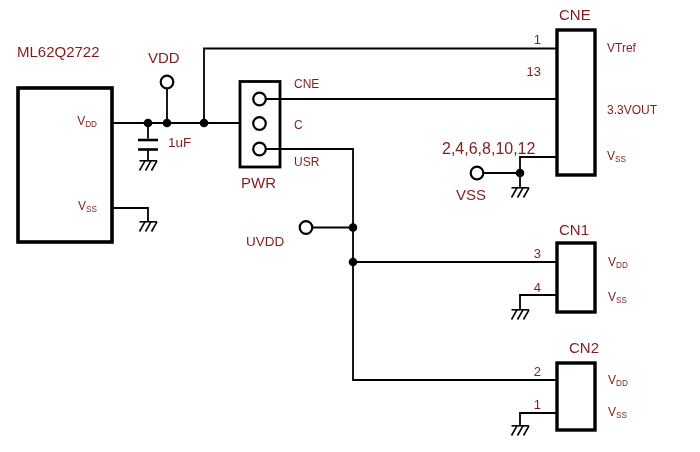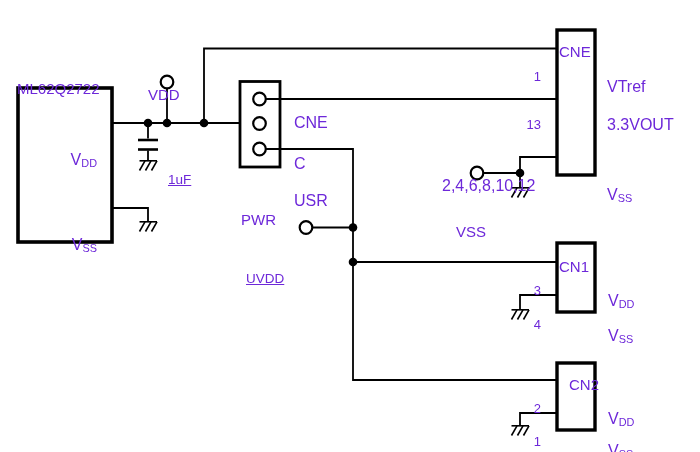--- a/index.html
+++ b/index.html
@@ -3,24 +3,24 @@
 <meta charset="utf-8">
 <title>Schematic</title>
 <style>
   html,body{margin:0;padding:0;background:#ffffff;}
   #stage{
     position:relative;width:700px;height:452px;background:#ffffff;
     font-family:"Liberation Sans","DejaVu Sans",sans-serif;color:#000;
     overflow:hidden;
   }
   #wiring{position:absolute;left:0;top:0;}
-  .lbl{position:absolute;white-space:nowrap;line-height:1;color:#6d28d9;margin-top:37px;}
+  .lbl{position:absolute;white-space:nowrap;line-height:1;color:#7f1d1d;}
   .t15{font-size:15px;}
-  .t14{font-size:16px;}
-  .t13{font-size:13.5px;text-decoration:underline;}
+  .t14{font-size:12px;}
+  .t13{font-size:13.5px;}
   .t12{font-size:16px;}
   .pin-num{font-size:13px;width:22px;text-align:right;}
   .ralign{text-align:right;}
   .sub{font-size:0.68em;position:relative;top:0.22em;letter-spacing:0;}
 </style>
 </head>
 <body>
 
 <div id="stage">
 
@@ -99,24 +99,24 @@
   <div class="lbl t15" style="left:241px;top:175px">PWR</div>
   <div class="lbl t14" style="left:294px;top:78px">CNE</div>
   <div class="lbl t14" style="left:294px;top:119px">C</div>
   <div class="lbl t14" style="left:294px;top:156px">USR</div>
 
   <div class="lbl t13" style="left:246px;top:235px">UVDD</div>
   <div class="lbl t15" style="left:456px;top:187px">VSS</div>
 
   <div class="lbl t15" style="left:559px;top:7px">CNE</div>
   <div class="lbl pin-num" style="left:519px;top:33px">1</div>
-  <div class="lbl pin-num" style="left:519px;top:81px">13</div>
+  <div class="lbl pin-num" style="left:519px;top:65px">13</div>
   <div class="lbl t12" style="left:442px;top:141px">2,4,6,8,10,12</div>
   <div class="lbl t14" style="left:607px;top:42px">VTref</div>
-  <div class="lbl t14" style="left:607px;top:80px">3.3VOUT</div>
+  <div class="lbl t14" style="left:607px;top:104px">3.3VOUT</div>
   <div class="lbl t14" style="left:607px;top:150px"><span>V</span><span class="sub">SS</span></div>
 
   <div class="lbl t15" style="left:559px;top:222px">CN1</div>
   <div class="lbl pin-num" style="left:519px;top:247px">3</div>
   <div class="lbl pin-num" style="left:519px;top:281px">4</div>
   <div class="lbl t14" style="left:608px;top:256px"><span>V</span><span class="sub">DD</span></div>
   <div class="lbl t14" style="left:608px;top:291px"><span>V</span><span class="sub">SS</span></div>
 
   <div class="lbl t15" style="left:569px;top:340px">CN2</div>
   <div class="lbl pin-num" style="left:519px;top:365px">2</div>

